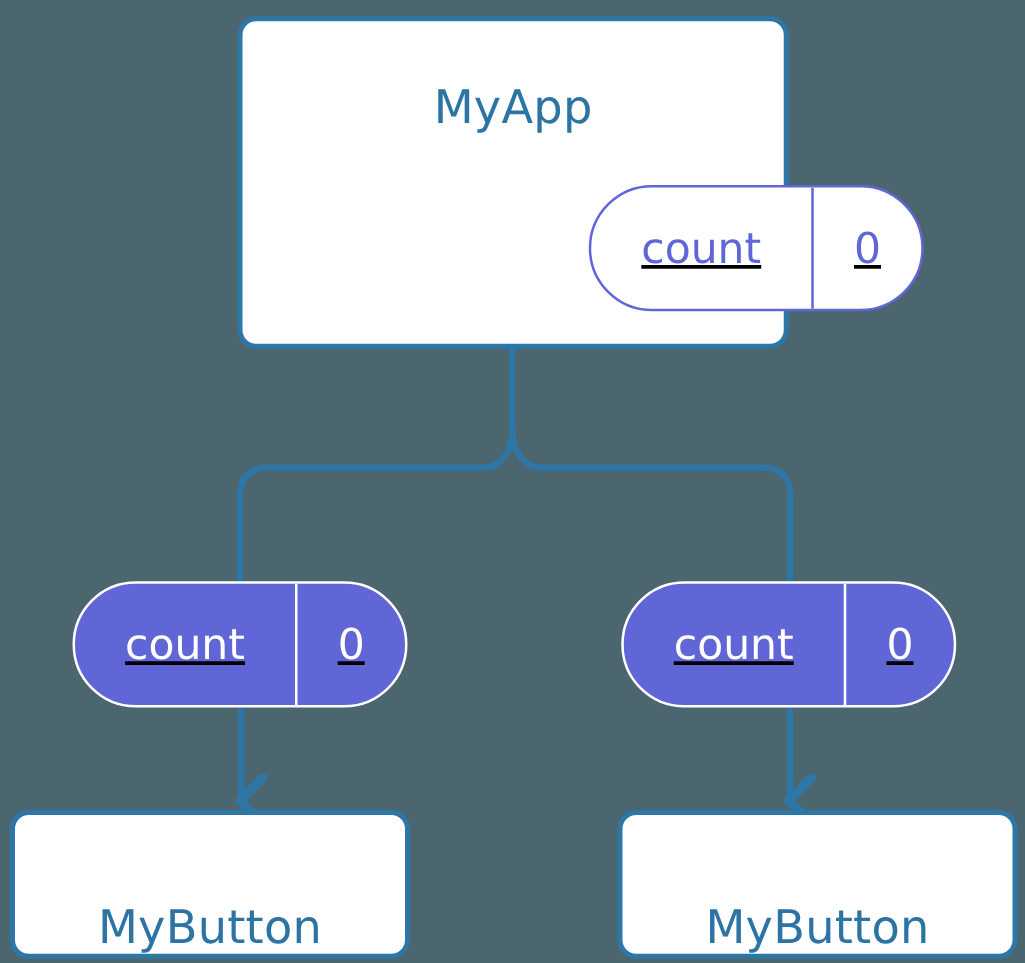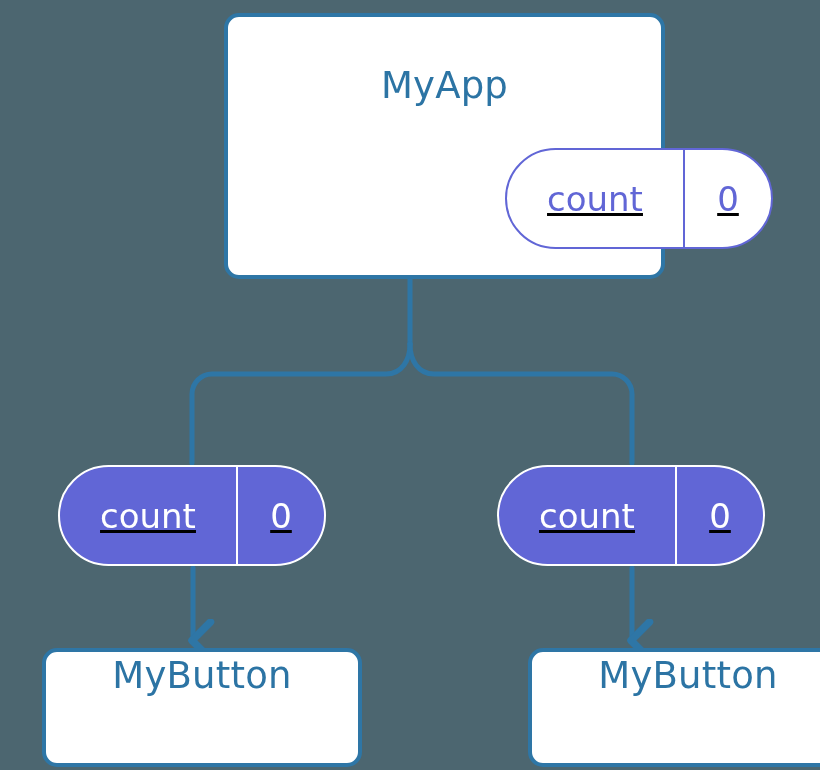--- a/index.html
+++ b/index.html
@@ -32,21 +32,20 @@
   
   .component-box {
     position: absolute;
     box-sizing: border-box;
     background: #ffffff;
     border: 4px solid #2e76a6;
     border-radius: 15px;
     display: flex;
     flex-direction: column;
     align-items: center;
-    margin-left: 34px;
   }
   .component-title {
     color: #2c74a4;
     font-size: 37px;
     font-weight: 400;
     letter-spacing: 0.2px;
     white-space: nowrap;
   }
 
   #box-myapp {
@@ -54,21 +53,21 @@
     top: 13px;
     width: 441px;
     height: 266px;
     justify-content: flex-start;
   }
   #box-myapp .component-title {
     margin-top: 47px;
   }
 
   .button-box {
-    justify-content: flex-start;
+    justify-content: flex-end;
   }
   #box-mybutton-left {
     left: 8px;
     top: 648px;
     width: 320px;
     height: 119px;
   }
   #box-mybutton-right {
     left: 494px;
     top: 648px;

